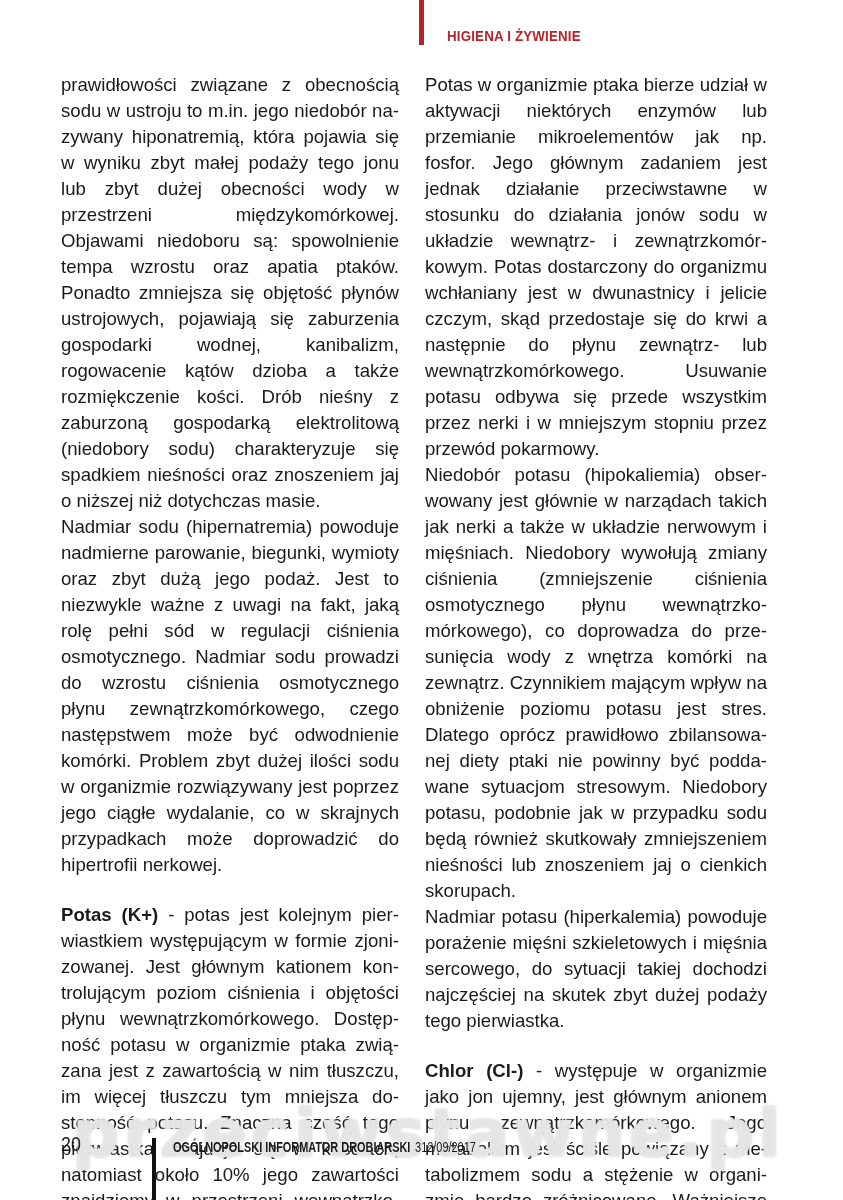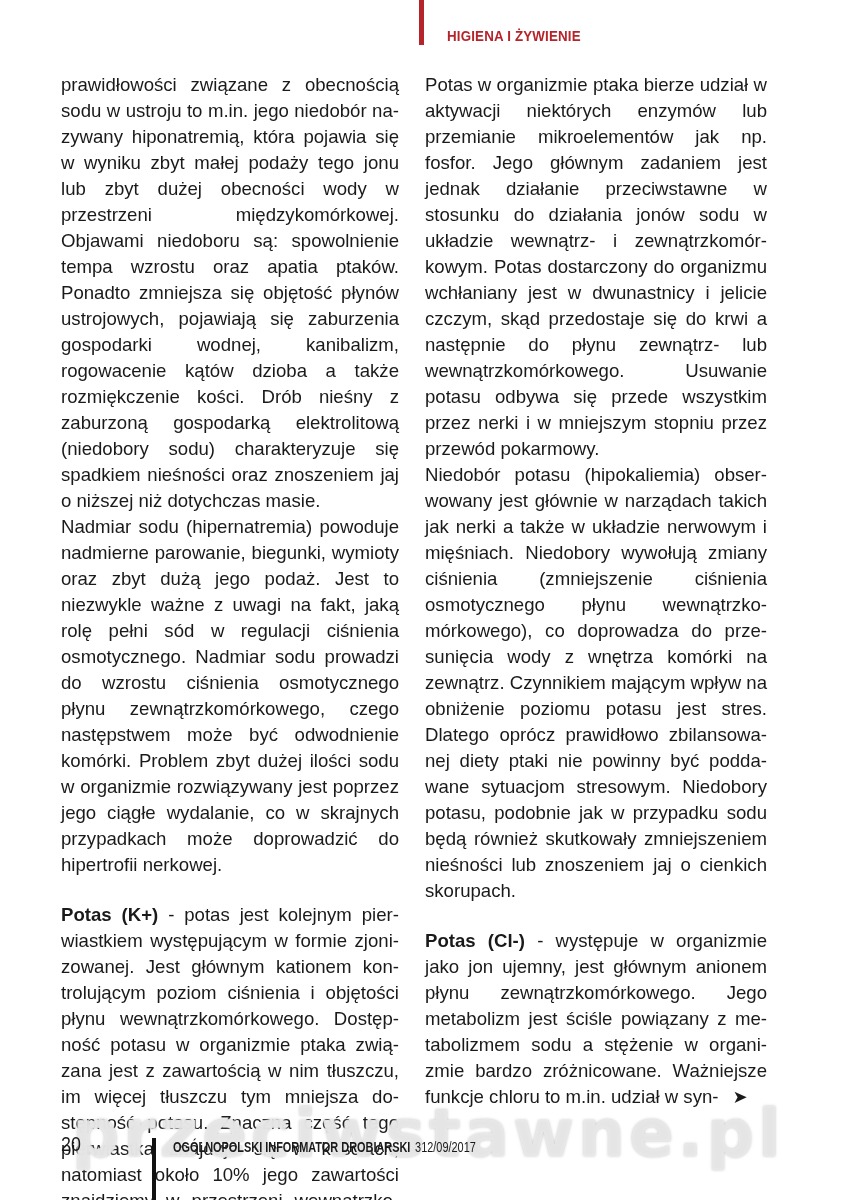--- a/index.html
+++ b/index.html
@@ -27,20 +27,21 @@
 
 <div class="col col-left">
   <p>prawidłowości związane z obecnością sodu w ustroju to m.in. jego niedobór na­zywany hiponatremią, która pojawia się w wyniku zbyt małej podaży tego jonu lub zbyt dużej obecności wody w przestrzeni międzykomórkowej. Objawami niedobo­ru są: spowolnienie tempa wzrostu oraz apatia ptaków. Ponadto zmniejsza się objętość płynów ustrojowych, pojawia­ją się zaburzenia gospodarki wodnej, kanibalizm, rogowacenie kątów dzioba a także rozmiękczenie kości. Drób nie­śny z zaburzoną gospodarką elektrolito­wą (niedobory sodu) charakteryzuje się spadkiem nieśności oraz znoszeniem jaj o niższej niż dotychczas masie.</p>
   <p>Nadmiar sodu (hipernatremia) powo­duje nadmierne parowanie, biegunki, wymioty oraz zbyt dużą jego podaż. Jest to niezwykle ważne z uwagi na fakt, jaką rolę pełni sód w regulacji ciśnienia osmotycznego. Nadmiar sodu prowa­dzi do wzrostu ciśnienia osmotycznego płynu zewnątrzkomórkowego, czego następstwem może być odwodnienie komórki. Problem zbyt dużej ilości sodu w organizmie rozwiązywany jest po­przez jego ciągłe wydalanie, co w skraj­nych przypadkach może doprowadzić do hipertrofii nerkowej.</p>
   <p class="gap"><b>Potas (K+)</b><span> - potas jest kolejnym pier­wiastkiem występującym w formie zjoni­zowanej. Jest głównym kationem kon­trolującym poziom ciśnienia i objętości płynu wewnątrzkomórkowego. Dostęp­ność potasu w organizmie ptaka zwią­zana jest z zawartością w nim tłuszczu, im więcej tłuszczu tym mniejsza do­stępność potasu. Znaczna część tego pierwiastka znajduje się w kościach, natomiast około 10% jego zawartości znajdziemy w przestrzeni wewnątrzko­mórkowej a około 1-2% w płynie ze­wnątrzkomórkowym.</span></p>
 </div>
 
 <div class="col col-right">
   <p>Potas w organizmie ptaka bierze udział w aktywacji niektórych enzymów lub przemianie mikroelementów jak np. fosfor. Jego głównym zadaniem jest jednak działanie przeciwstawne w stosunku do działania jonów sodu w układzie wewnątrz- i zewnątrzkomór­kowym. Potas dostarczony do orga­nizmu wchłaniany jest w dwunastnicy i jelicie czczym, skąd przedostaje się do krwi a następnie do płynu zewnątrz- lub wewnątrzkomórkowego. Usuwanie potasu odbywa się przede wszystkim przez nerki i w mniejszym stopniu przez przewód pokarmowy.</p>
   <p>Niedobór potasu (hipokaliemia) obser­wowany jest głównie w narządach ta­kich jak nerki a także w układzie nerwo­wym i mięśniach. Niedobory wywołują zmiany ciśnienia (zmniejszenie ciśnie­nia osmotycznego płynu wewnątrzko­mórkowego), co doprowadza do prze­sunięcia wody z wnętrza komórki na zewnątrz. Czynnikiem mającym wpływ na obniżenie poziomu potasu jest stres. Dlatego oprócz prawidłowo zbilansowa­nej diety ptaki nie powinny być podda­wane sytuacjom stresowym. Niedobo­ry potasu, podobnie jak w przypadku sodu będą również skutkowały zmniej­szeniem nieśności lub znoszeniem jaj o cienkich skorupach.</p>
-  <p class="gap" style="text-align-last: left;"><b>Potas (Cl-)</b><span> - występuje w organizmie jako jon ujemny, jest głównym anionem płynu zewnątrzkomórkowego. Jego metabolizm jest ściśle powiązany z me­tabolizmem sodu a stężenie w organi­zmie bardzo zróżnicowane. Ważniejsze funkcje chloru to m.in. udział w syn-</span><span class="continue-arrow">➤</span></p>
+  <p>Nadmiar potasu (hiperkalemia) powo­duje porażenie mięśni szkieletowych i mięśnia sercowego, do sytuacji takiej dochodzi najczęściej na skutek zbyt du­żej podaży tego pierwiastka.</p>
+  <p class="gap" style="text-align-last: left;"><b>Chlor (Cl-)</b><span> - występuje w organizmie jako jon ujemny, jest głównym anionem płynu zewnątrzkomórkowego. Jego metabolizm jest ściśle powiązany z me­tabolizmem sodu a stężenie w organi­zmie bardzo zróżnicowane. Ważniejsze funkcje chloru to m.in. udział w syn-</span><span class="continue-arrow">➤</span></p>
 </div>
 
 <div class="watermark">przeciwstawne.pl</div>
 
 <div class="page-number">20</div>
 <div class="footer-bar"></div>
 <div class="footer-pub"><span>OGÓLNOPOLSKI INFORMATOR DROBIARSKI</span><span class="issue">312/09/2017</span></div>
 
 </body></html>

